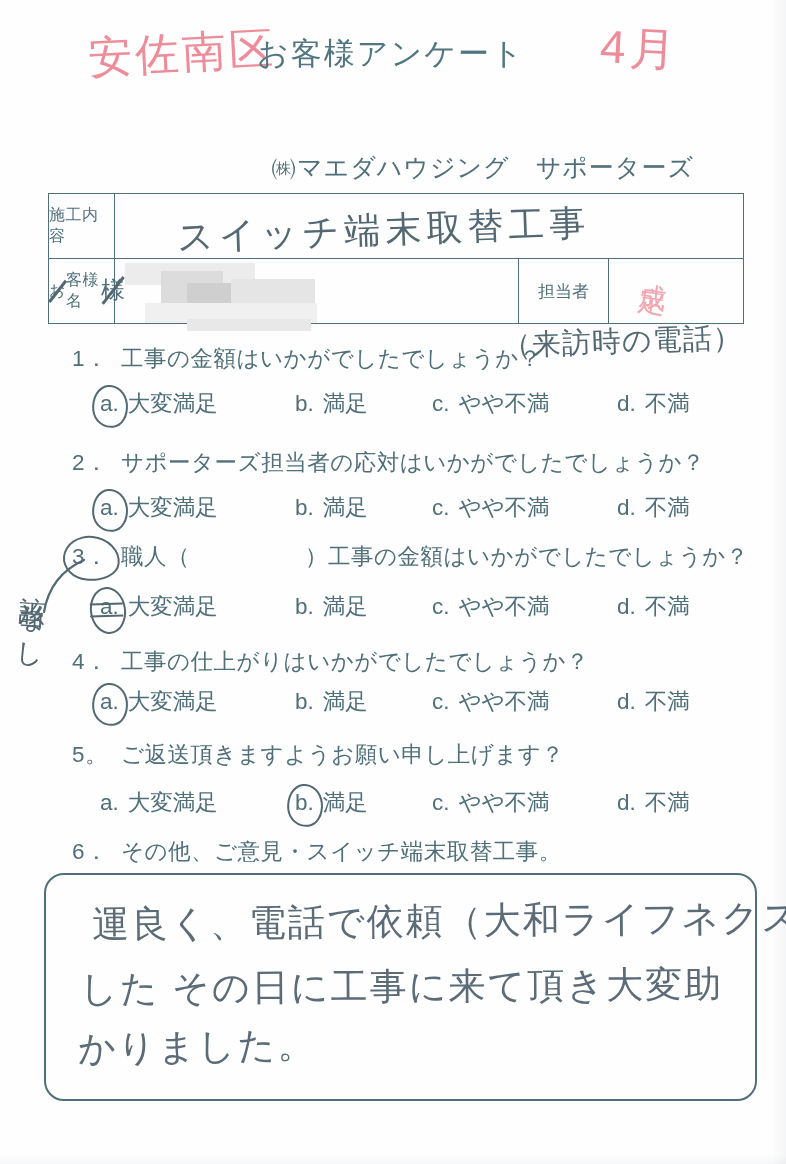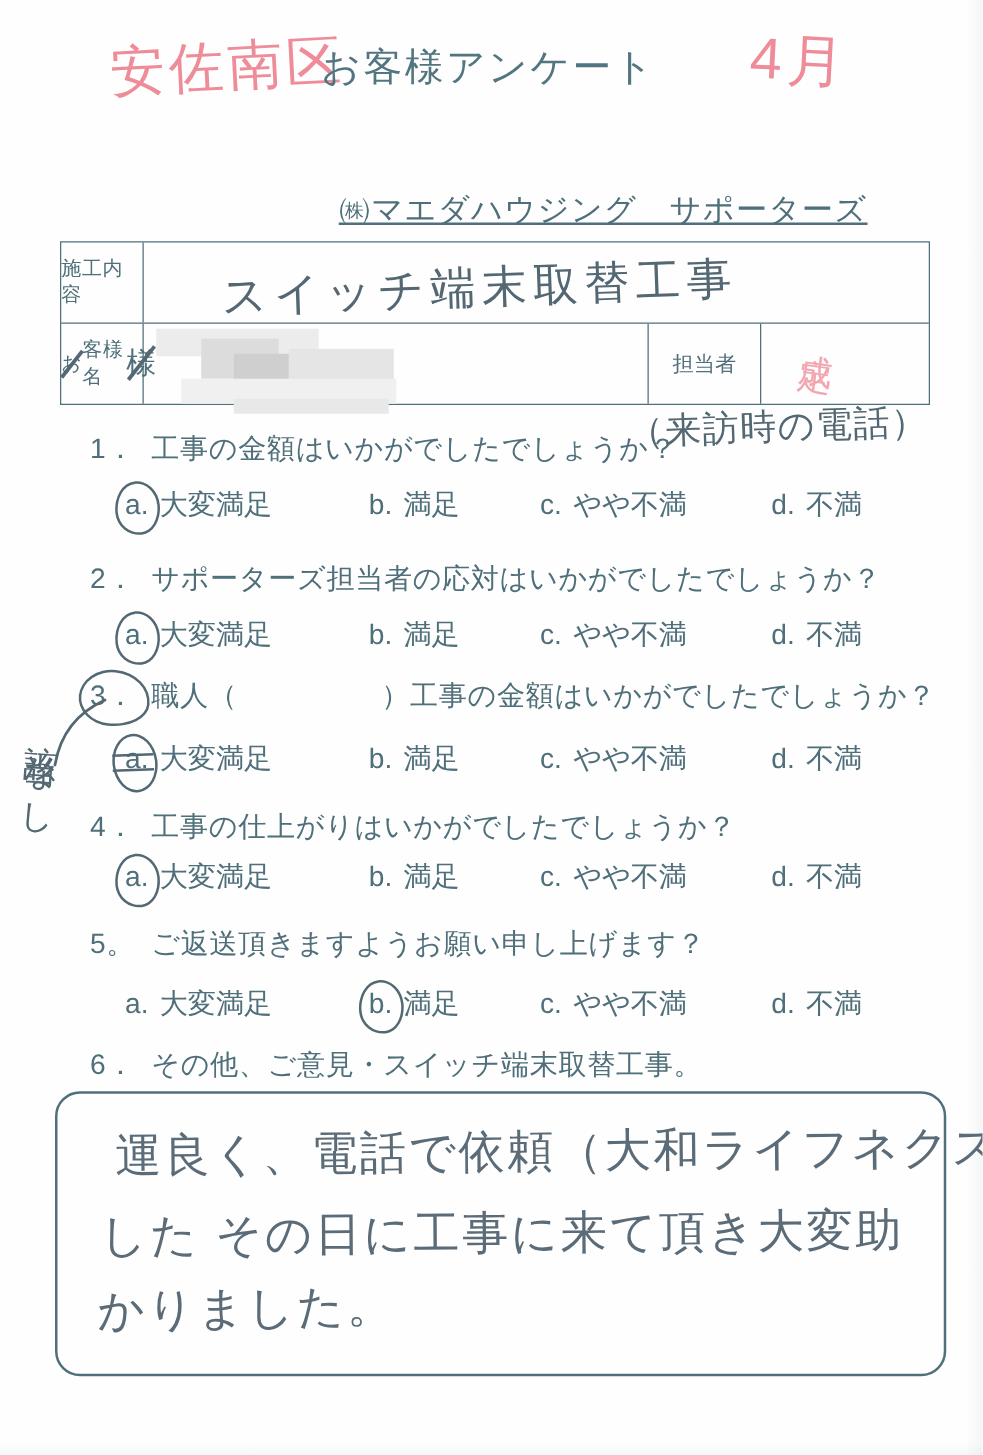--- a/index.html
+++ b/index.html
@@ -21,21 +21,21 @@
   }
   .abs{position:absolute;}
   .scan-edge{right:0;top:0;width:14px;height:1164px;background:linear-gradient(to right,rgba(90,110,120,0) 0%,rgba(90,110,120,0.06) 100%);}
   .scan-bottom{left:0;bottom:0;width:786px;height:10px;background:linear-gradient(to bottom,rgba(90,110,120,0) 0%,rgba(90,110,120,0.05) 100%);}
 
   
   .district{left:88px;top:24px;font-size:44px;color:var(--red);transform:rotate(-3deg);letter-spacing:3px;}
   .page-title{left:257px;top:33px;font-size:31px;font-weight:normal;color:var(--ink-bold);letter-spacing:2px;}
   .month{left:600px;top:18px;font-size:46px;color:var(--red);transform:rotate(3deg);letter-spacing:4px;}
   .intro{left:64px;top:88px;width:700px;font-size:22px;line-height:33px;letter-spacing:0.5px;}
-  .company{left:271px;top:151px;font-size:25px;letter-spacing:1px;text-decoration:underline;}
+  .company{left:271px;top:151px;font-size:25px;letter-spacing:1px;}
 
   
   .info-table{left:48px;top:193px;width:696px;height:131px;border:1.6px solid var(--ink);display:flex;flex-direction:column;}
   .it-row{display:flex;flex:1;position:relative;}
   .it-row1{border-bottom:1.6px solid var(--ink);}
   .it-label{width:66px;border-right:1.6px solid var(--ink);display:flex;align-items:center;justify-content:center;font-size:16px;letter-spacing:0.5px;flex-shrink:0;}
   .it-work-value{flex:1;position:relative;}
   .hw-work{left:62px;top:12px;font-size:36px;color:var(--pen);transform:rotate(-2deg);letter-spacing:5px;white-space:nowrap;}
   .it-name-cell{width:404px;border-right:1.6px solid var(--ink);position:relative;flex-shrink:0;}
   .mosaic{left:10px;top:4px;width:310px;height:60px;position:absolute;}

